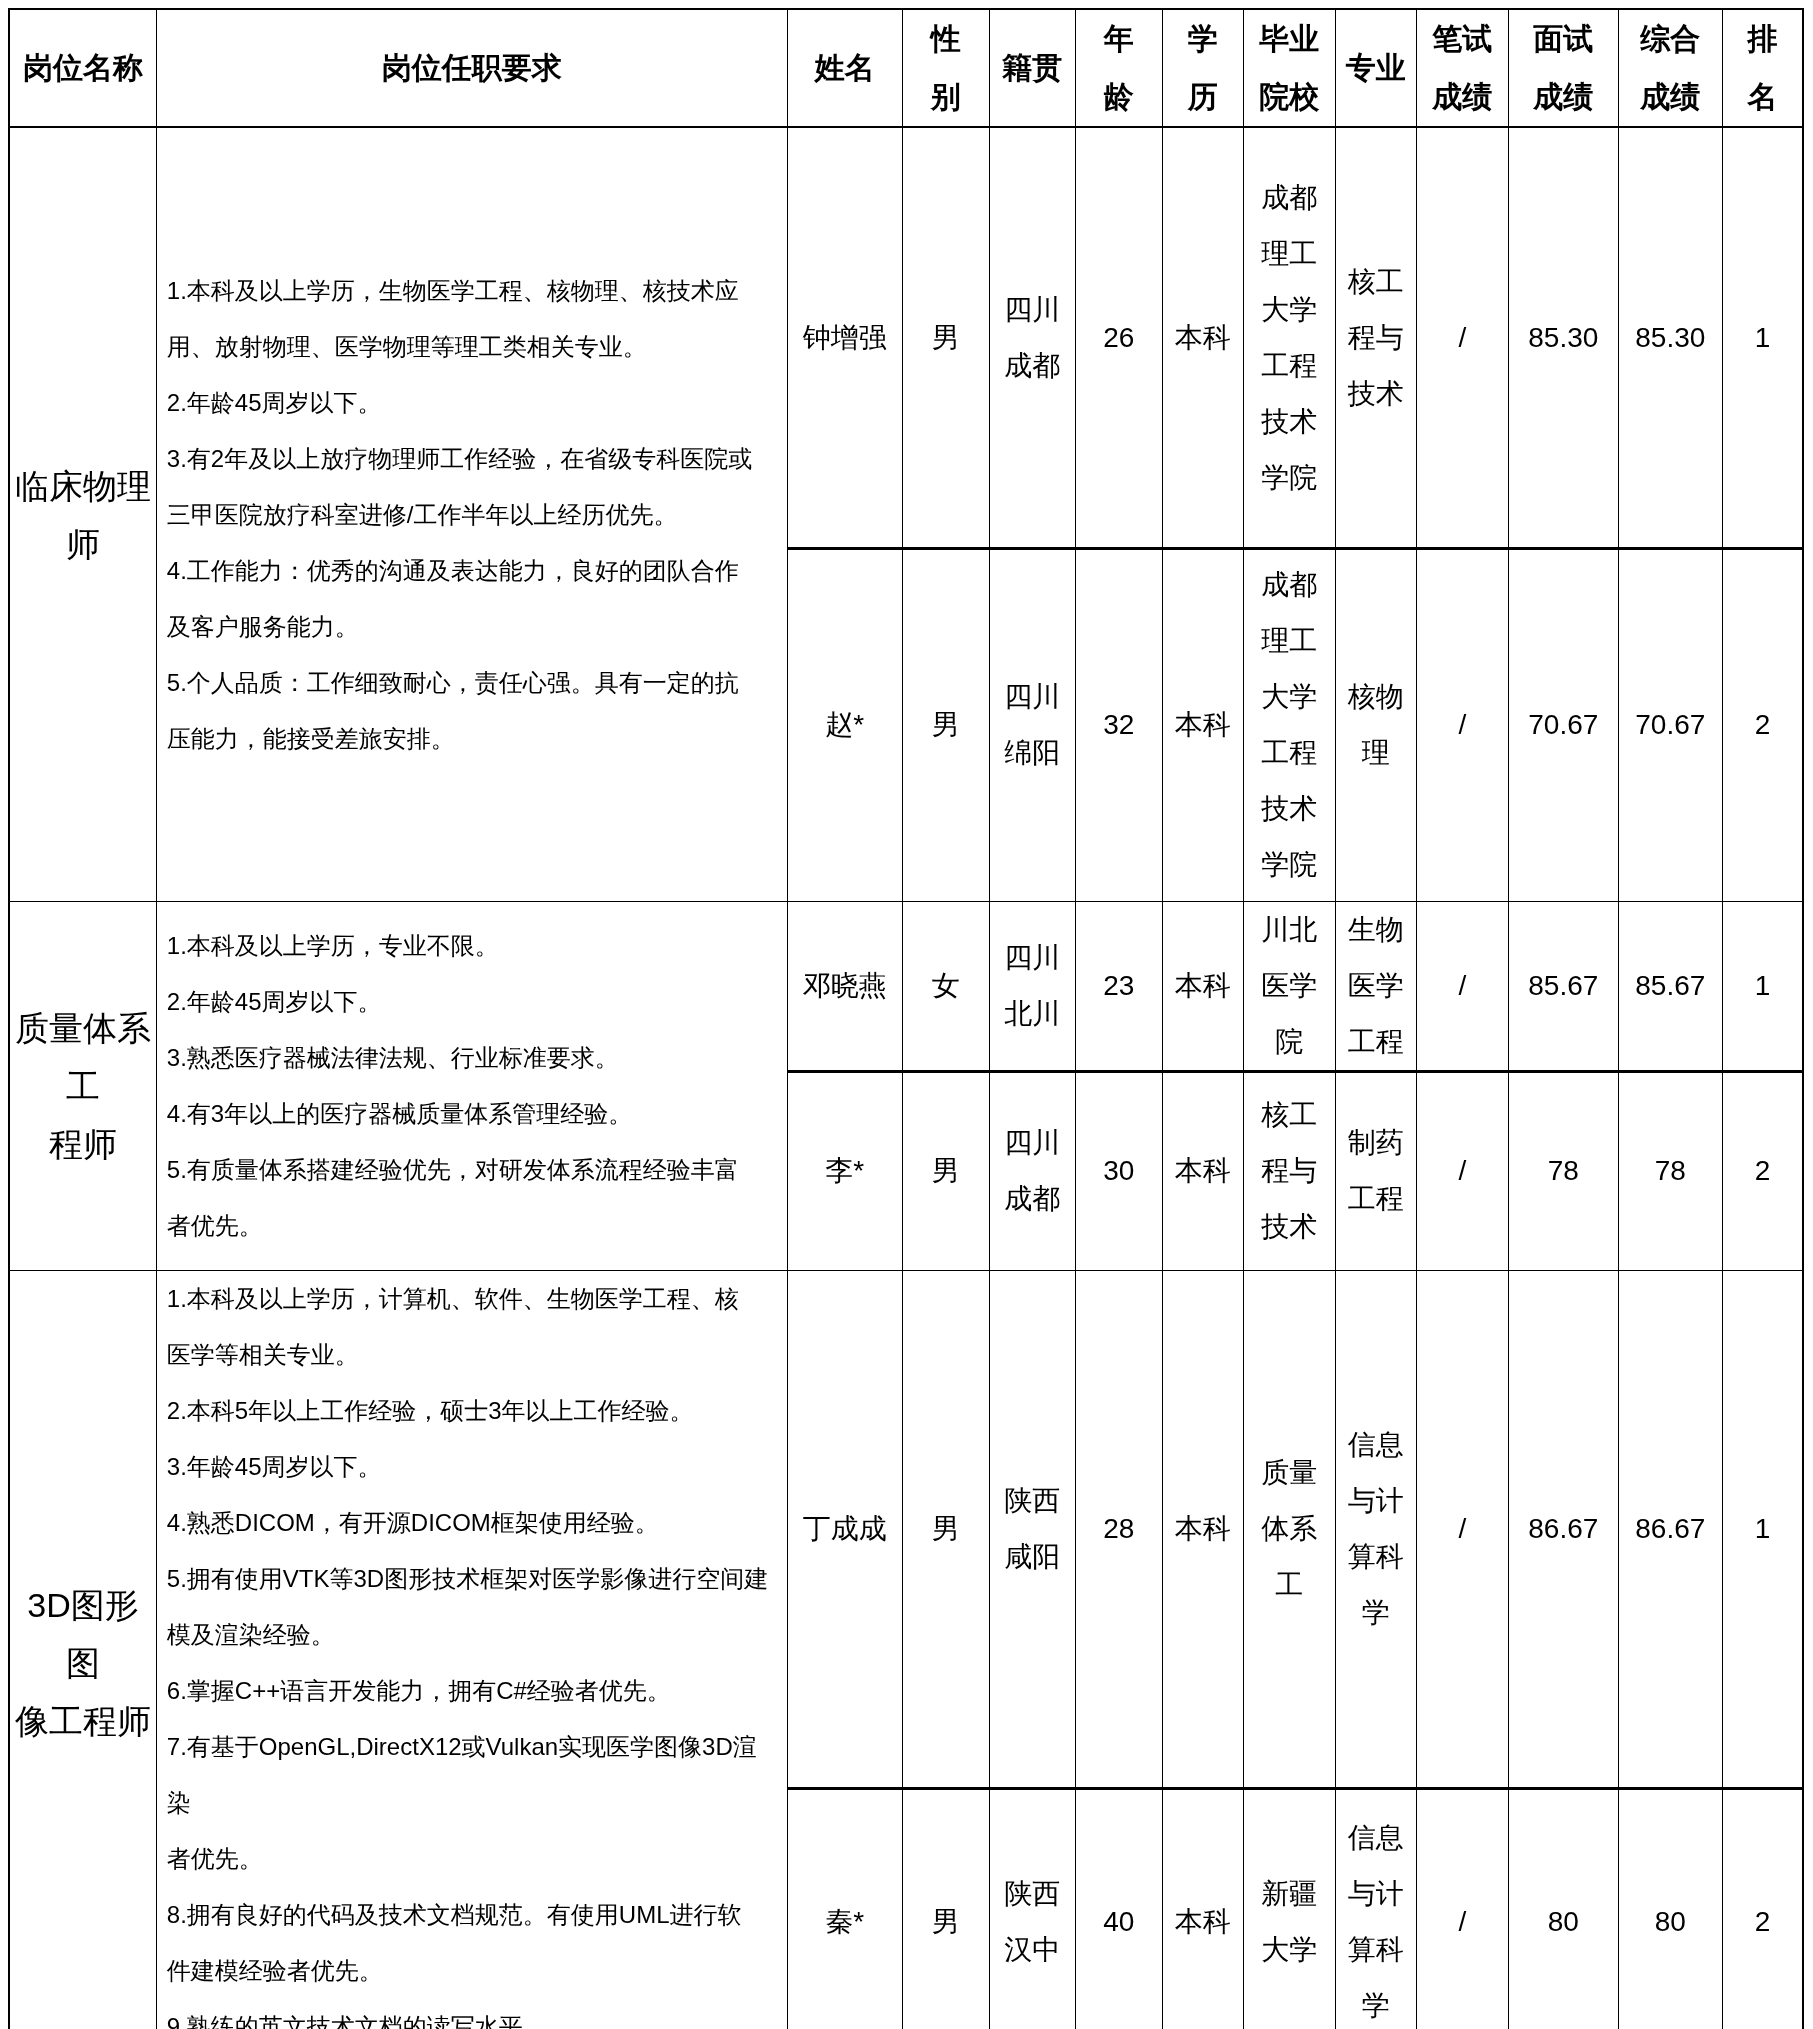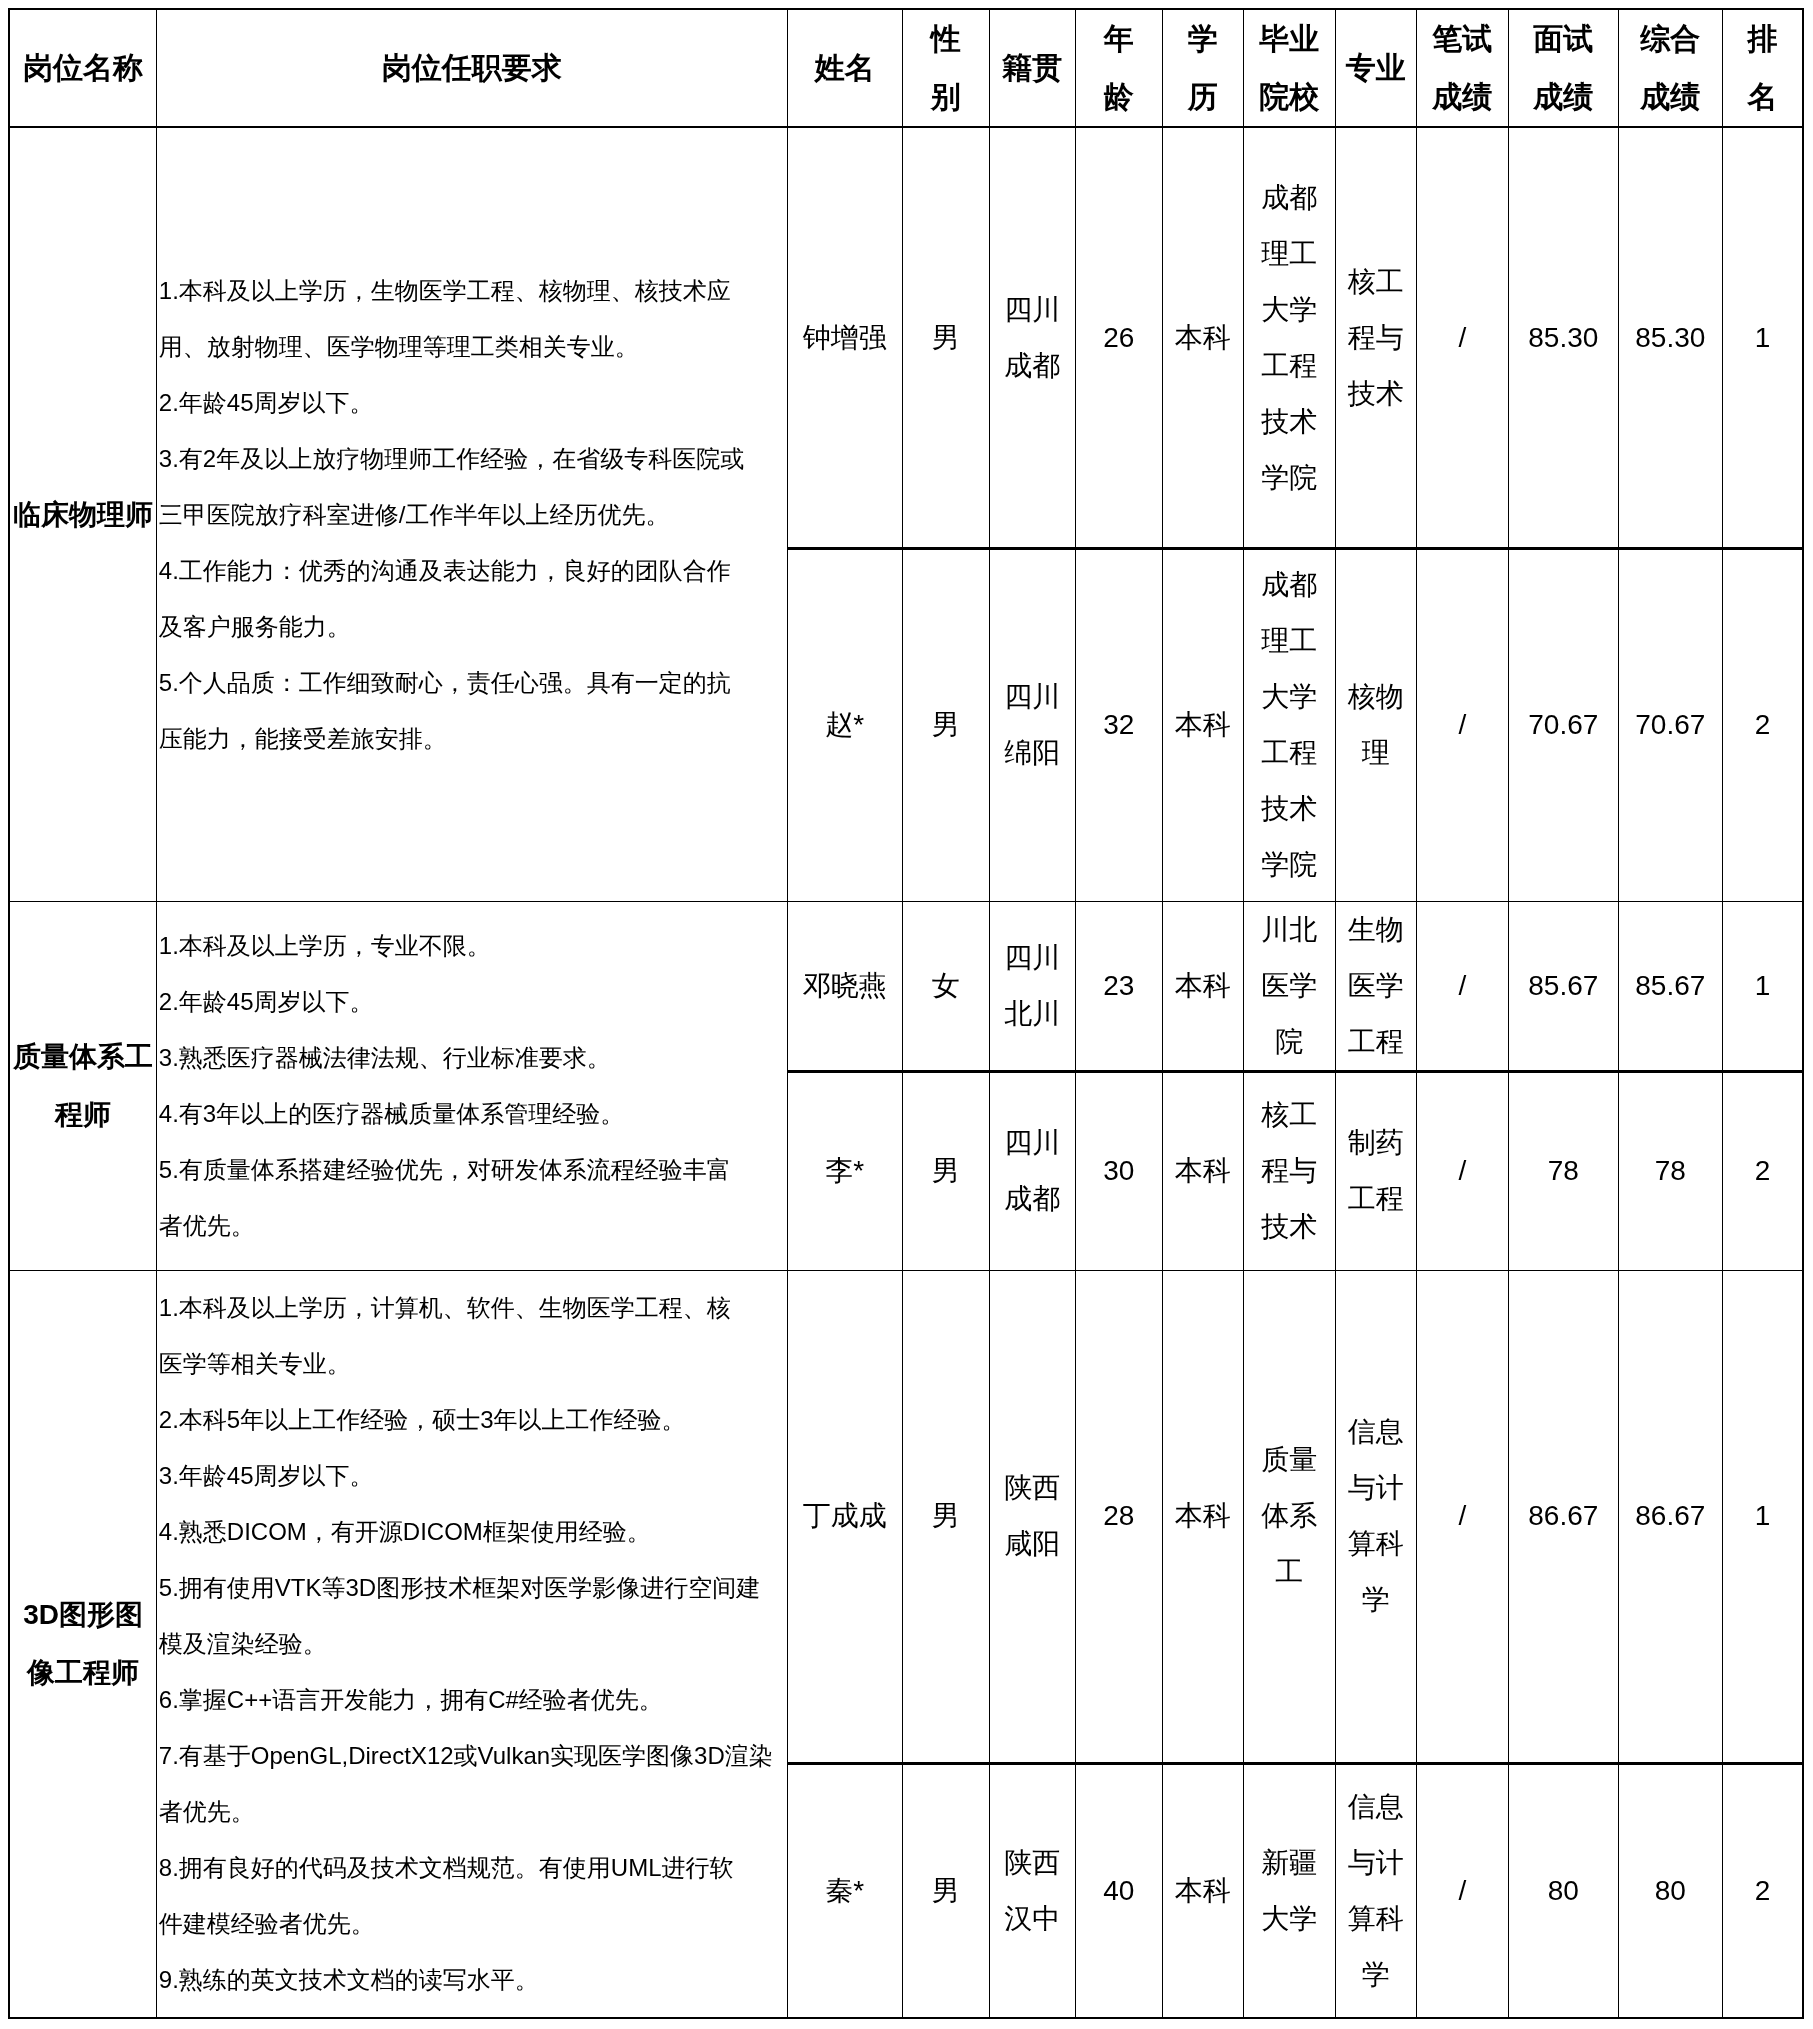--- a/index.html
+++ b/index.html
@@ -39,33 +39,32 @@
   }
   th.h{
     font-weight:bold;
     font-size:30px;
     line-height:58px;
     white-space:pre-line;
     border-bottom:2.5px solid #000;
     padding:0 1.7px;
   }
   td.title{
-    font-size:28px;
+    font-size:34px;
     line-height:58px;
     white-space:pre-line;
     padding:0 1.7px;
-    font-weight:bold;
   }
   td.req{
     font-size:24px;
     line-height:56px;
     text-align:left;
     white-space:pre-line;
     word-break:break-all;
-    padding:0 2px;
+    padding:0 10px;
   }
   td.c{
     font-size:28px;
     line-height:56px;
     word-break:break-all;
     padding:0 6.6px;
   }
   tr.split > td.c{
     border-bottom:3.3px solid #000;
   }

